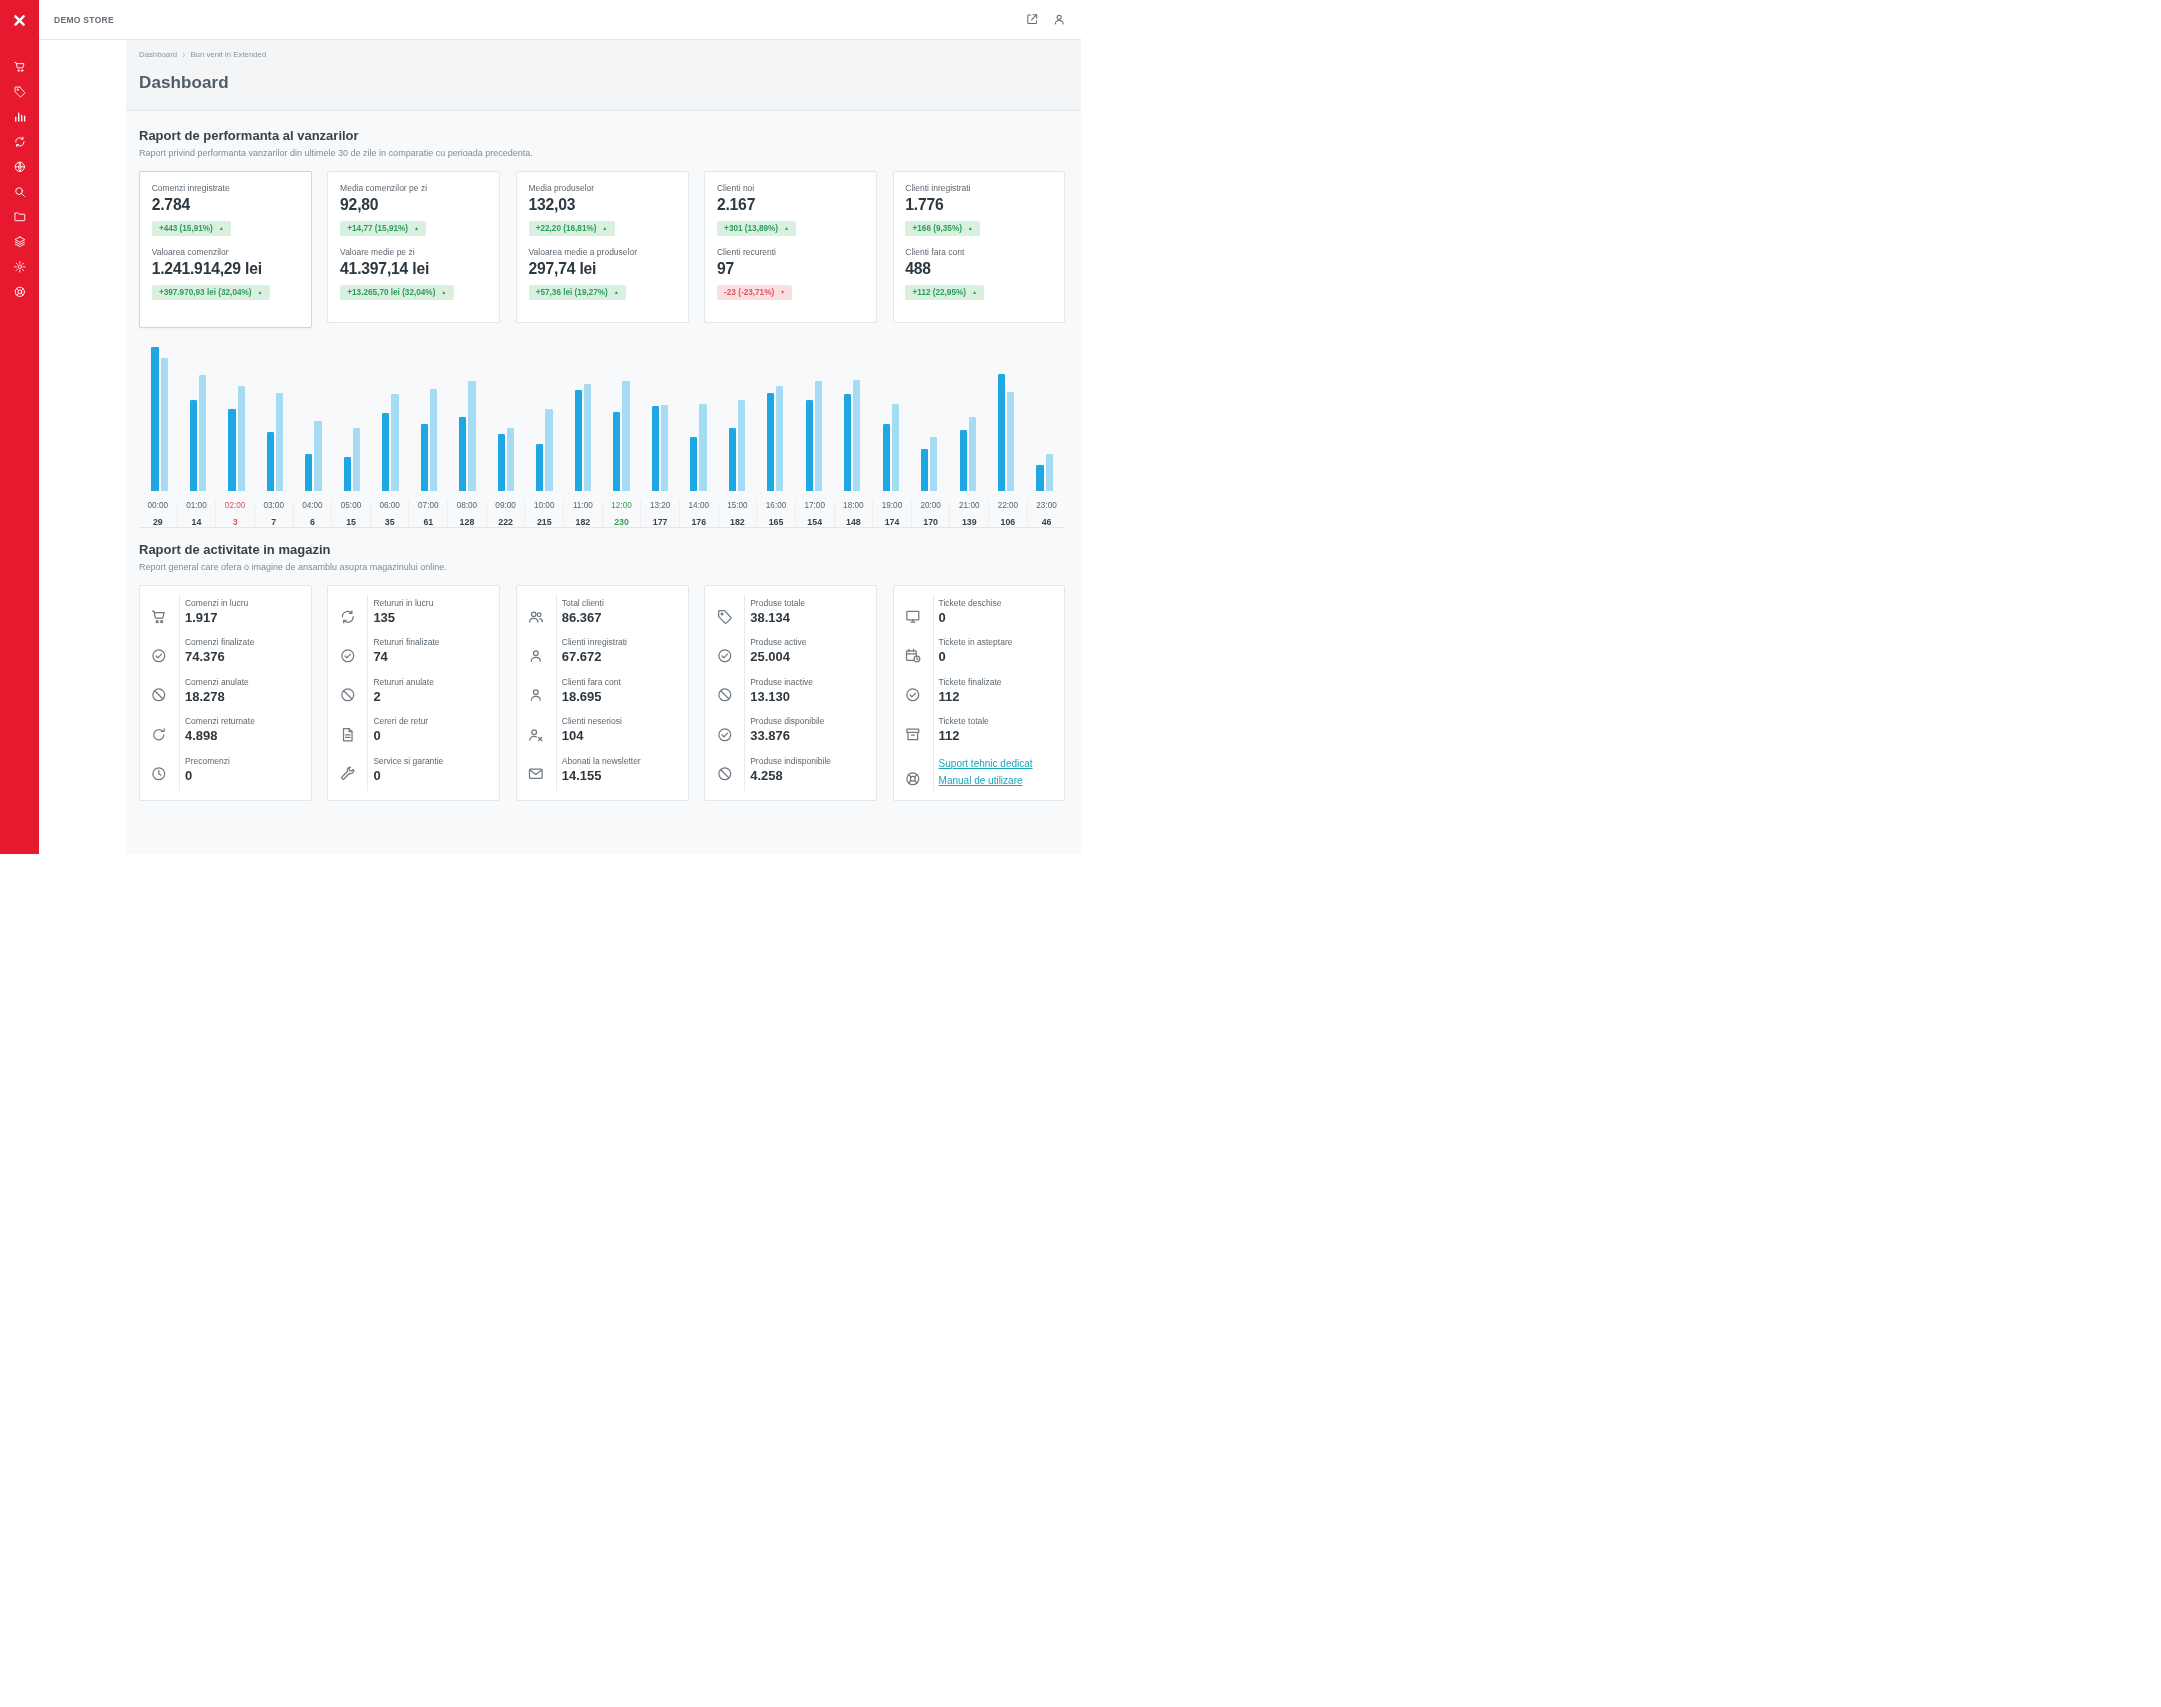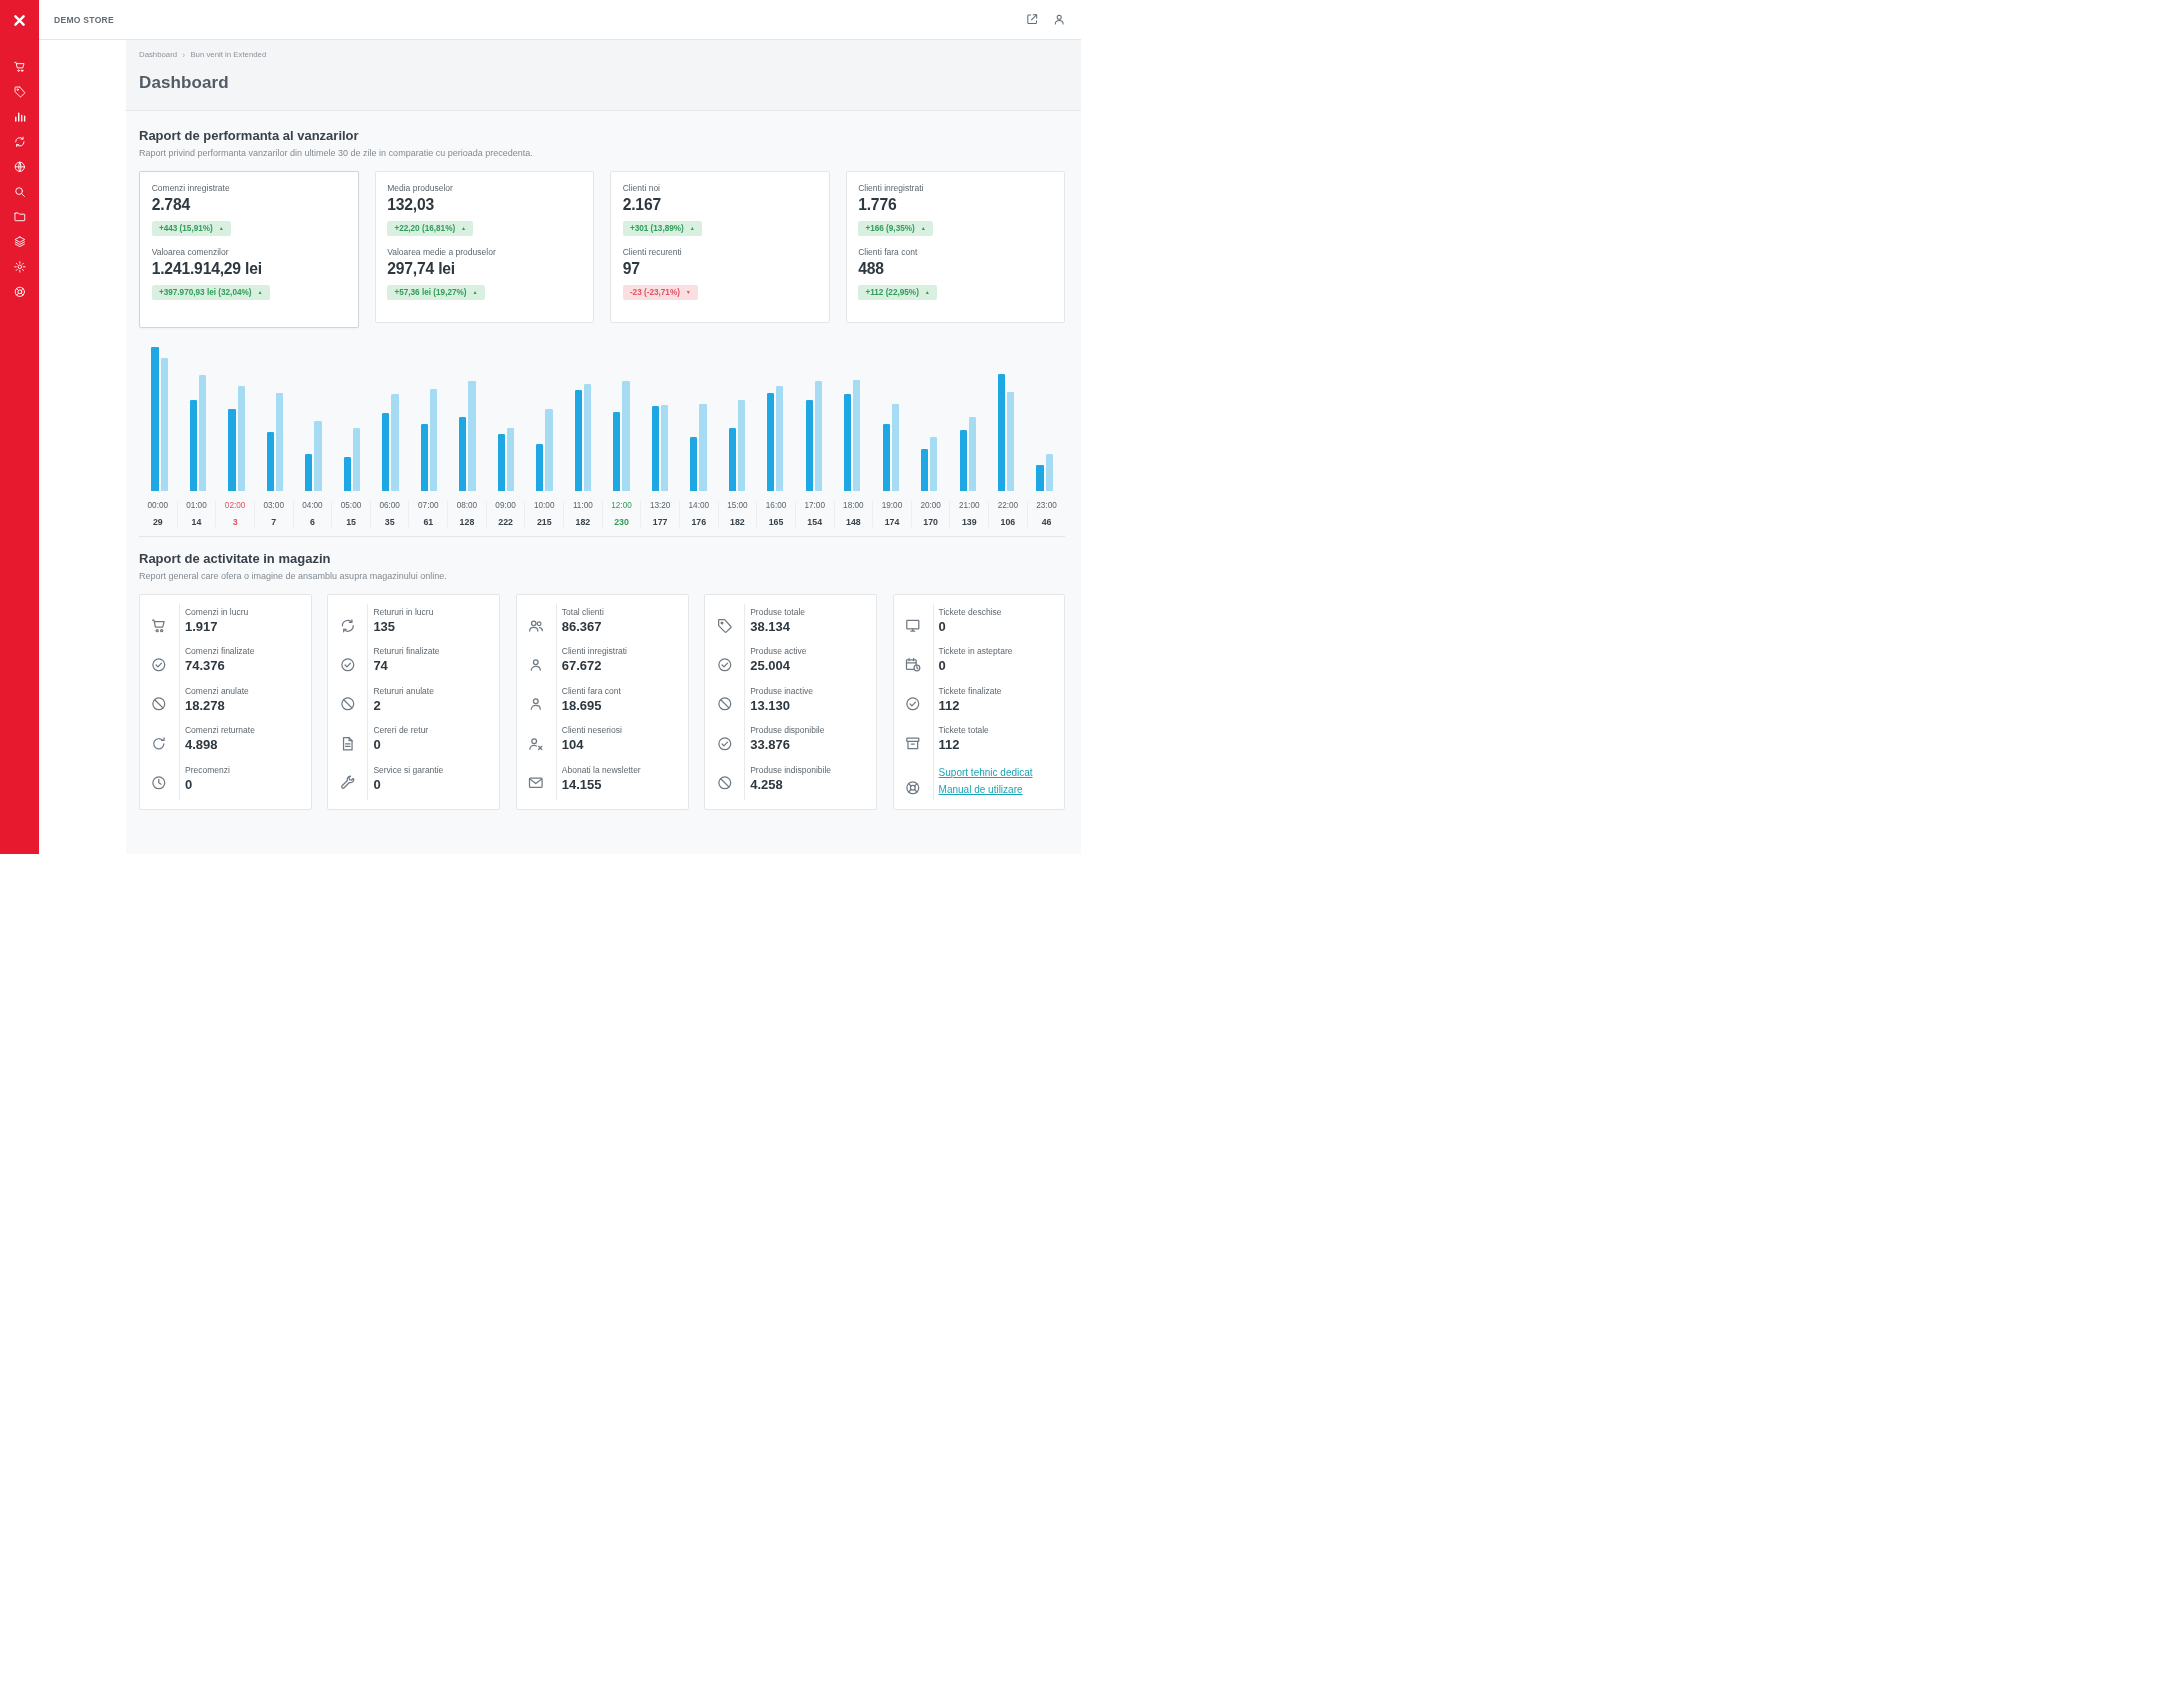--- a/index.html
+++ b/index.html
@@ -51,21 +51,21 @@
   .badge.pos{background:var(--green-bg);color:var(--green)}
   .badge.neg{background:var(--red-bg);color:var(--red)}
   .badge .arr{font-size:5.2px;line-height:1}
   
   .chart{margin-top:17px}
   .bars{height:146px;display:flex;align-items:flex-end;padding:0 1.3px}
   .bgroup{flex:1;display:flex;align-items:flex-end;justify-content:center;gap:2px}
   .bar{width:7.2px;border-radius:1.3px 1.3px 0 0}
   .bar.cur{background:var(--bar-current)}
   .bar.prev{background:var(--bar-previous)}
-  .cells{display:flex;margin-top:10.4px;border-bottom:0.7px solid #e3e6e9;padding-bottom:9px}
+  .cells{display:flex;margin-top:10.4px;border-bottom:0.7px solid #e3e6e9;}
   .cell{flex:1;text-align:center;border-left:0.7px solid var(--border-soft)}
   .cell:first-child{border-left:none}
   .hour{font-size:8.2px;font-weight:500;color:#59636c}
   .hval{font-size:8.8px;font-weight:700;color:#39434c;margin-top:6.5px}
   .cell.neg .hour,.cell.neg .hval{color:var(--red)}
   .cell.pos .hour,.cell.pos .hval{color:var(--green)}
   
   .act-row{display:flex;gap:15.7px;align-items:stretch}
   .acard{flex:1;background:#fff;border:0.7px solid var(--border);border-radius:2px;padding:5.9px 10.4px;position:relative}
   .acard::before{content:"";position:absolute;left:39px;top:9px;bottom:9px;width:0.7px;background:#e8eaec}
@@ -209,20 +209,27 @@
         <h2 class="sec">Raport de performanta al vanzarilor</h2>
         <p class="sub">Raport privind performanta vanzarilor din ultimele 30 de zile in comparatie cu perioada precedenta.</p>
         <div class="kpi-row" id="kpiRow">
             <div class="kpi active"><div class="mlabel">Comenzi inregistrate</div><div class="mval">2.784</div><div class="badge pos">
                 <span>+443 (15,91%)</span>
                 <span class="arr">▲</span>
               </div><div class="mlabel">Valoarea comenzilor</div><div class="mval">1.241.914,29 lei</div><div class="badge pos">
                 <span>+397.970,93 lei (32,04%)</span>
                 <span class="arr">▲</span>
               </div></div>
+            <div class="kpi"><div class="mlabel">Media comenzilor pe zi</div><div class="mval">92,80</div><div class="badge pos">
+                <span>+14,77 (15,91%)</span>
+                <span class="arr">▲</span>
+              </div><div class="mlabel">Valoare medie pe zi</div><div class="mval">41.397,14 lei</div><div class="badge pos">
+                <span>+13.265,70 lei (32,04%)</span>
+                <span class="arr">▲</span>
+              </div></div>
             <div class="kpi"><div class="mlabel">Media produselor</div><div class="mval">132,03</div><div class="badge pos">
                 <span>+22,20 (16,81%)</span>
                 <span class="arr">▲</span>
               </div><div class="mlabel">Valoarea medie a produselor</div><div class="mval">297,74 lei</div><div class="badge pos">
                 <span>+57,36 lei (19,27%)</span>
                 <span class="arr">▲</span>
               </div></div>
             <div class="kpi"><div class="mlabel">Clienti noi</div><div class="mval">2.167</div><div class="badge pos">
                 <span>+301 (13,89%)</span>
                 <span class="arr">▲</span>

